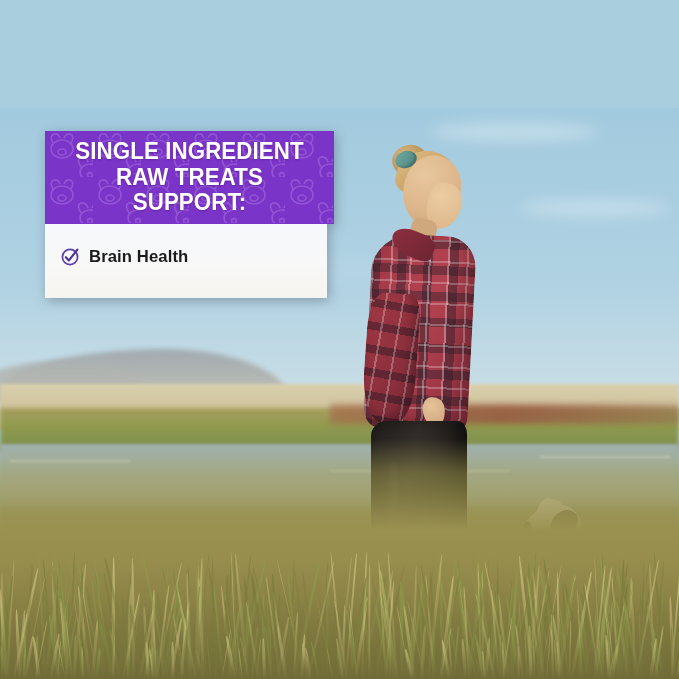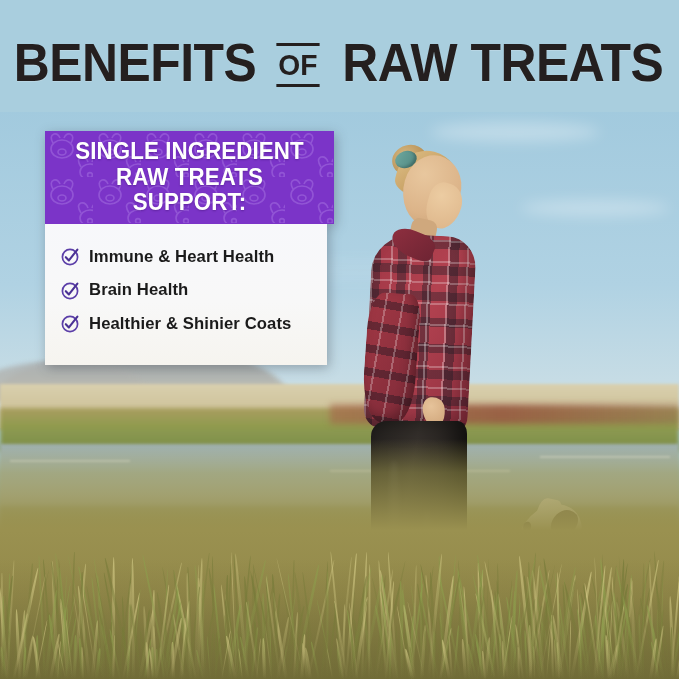--- a/index.html
+++ b/index.html
@@ -936,27 +936,20 @@
         <div class="blade dk" style="left: 497.774px; height: 116.722px; width: 1.46784px; transform: rotate(-10.2842deg); opacity: 0.49;"></div>
         <div class="blade" style="left: 353.426px; height: 56.438px; width: 1.3254px; transform: rotate(-4.42998deg); opacity: 0.45;"></div>
         <div class="blade" style="left: 539.407px; height: 102.622px; width: 1.58897px; transform: rotate(-6.93106deg); opacity: 0.51;"></div>
         <div class="blade dk" style="left: 340.98px; height: 76.8086px; width: 1.9296px; transform: rotate(-5.68435deg); opacity: 0.84;"></div>
         <div class="blade dk" style="left: 191.235px; height: 111.855px; width: 1.57682px; transform: rotate(-2.12242deg); opacity: 0.84;"></div>
         <div class="blade dk" style="left: 500.935px; height: 100.122px; width: 1.00404px; transform: rotate(6.05346deg); opacity: 0.92;"></div>
       </div>
     <div class="grassTint"></div>
   </div>
 
-  <div class="banner">
-    <div class="title-row">
-      <span class="title-main">BENEFITS</span>
-      <span class="title-of">OF</span>
-      <span class="title-main">RAW TREATS</span>
-    </div>
-  </div>
 
   <div class="callout">
 
     <div class="callout-head">
       <svg class="pattern" viewBox="0 0 289 93" preserveAspectRatio="none" aria-hidden="true">
         <defs>
           <pattern id="animals" width="48" height="46" patternUnits="userSpaceOnUse">
             <g fill="none" stroke="#a46fe0" stroke-width="1.6">
 
               <path d="M8 12 q-4 -7 1 -9 q4 -1 6 4"></path>
@@ -977,48 +970,30 @@
       <div class="callout-head-text">
         <div>SINGLE INGREDIENT</div>
         <div>RAW TREATS SUPPORT:</div>
       </div>
     </div>
 
     <div class="callout-body">
       <ul class="blist" id="benefit-list">
 
 
-  <li class="bitem">
-    <span class="check">
-      <svg width="19" height="19" viewBox="0 0 19 19" aria-hidden="true">
-        <circle cx="9" cy="10" r="7.6" fill="none" stroke="#5b3ea8" stroke-width="1.7"></circle>
-        <path d="M4.8 10.2 L7.9 13.4 L16.4 2.6" fill="none" stroke="#4a3194" stroke-width="2.1" stroke-linecap="round" stroke-linejoin="round"></path>
-      </svg>
-    </span>
-    <span class="bitem-label">Immune &amp; Heart Health</span>
-  </li>
 
 
   <li class="bitem">
     <span class="check">
       <svg width="19" height="19" viewBox="0 0 19 19" aria-hidden="true">
         <circle cx="9" cy="10" r="7.6" fill="none" stroke="#5b3ea8" stroke-width="1.7"></circle>
         <path d="M4.8 10.2 L7.9 13.4 L16.4 2.6" fill="none" stroke="#4a3194" stroke-width="2.1" stroke-linecap="round" stroke-linejoin="round"></path>
       </svg>
     </span>
     <span class="bitem-label">Brain Health</span>
   </li>
 
-  <li class="bitem">
-    <span class="check">
-      <svg width="19" height="19" viewBox="0 0 19 19" aria-hidden="true">
-        <circle cx="9" cy="10" r="7.6" fill="none" stroke="#5b3ea8" stroke-width="1.7"></circle>
-        <path d="M4.8 10.2 L7.9 13.4 L16.4 2.6" fill="none" stroke="#4a3194" stroke-width="2.1" stroke-linecap="round" stroke-linejoin="round"></path>
-      </svg>
-    </span>
-    <span class="bitem-label">Healthier &amp; Shinier Coats</span>
-  </li>
 
 </ul>
     </div>
   </div>
 
 </div>
 
 </body></html>

